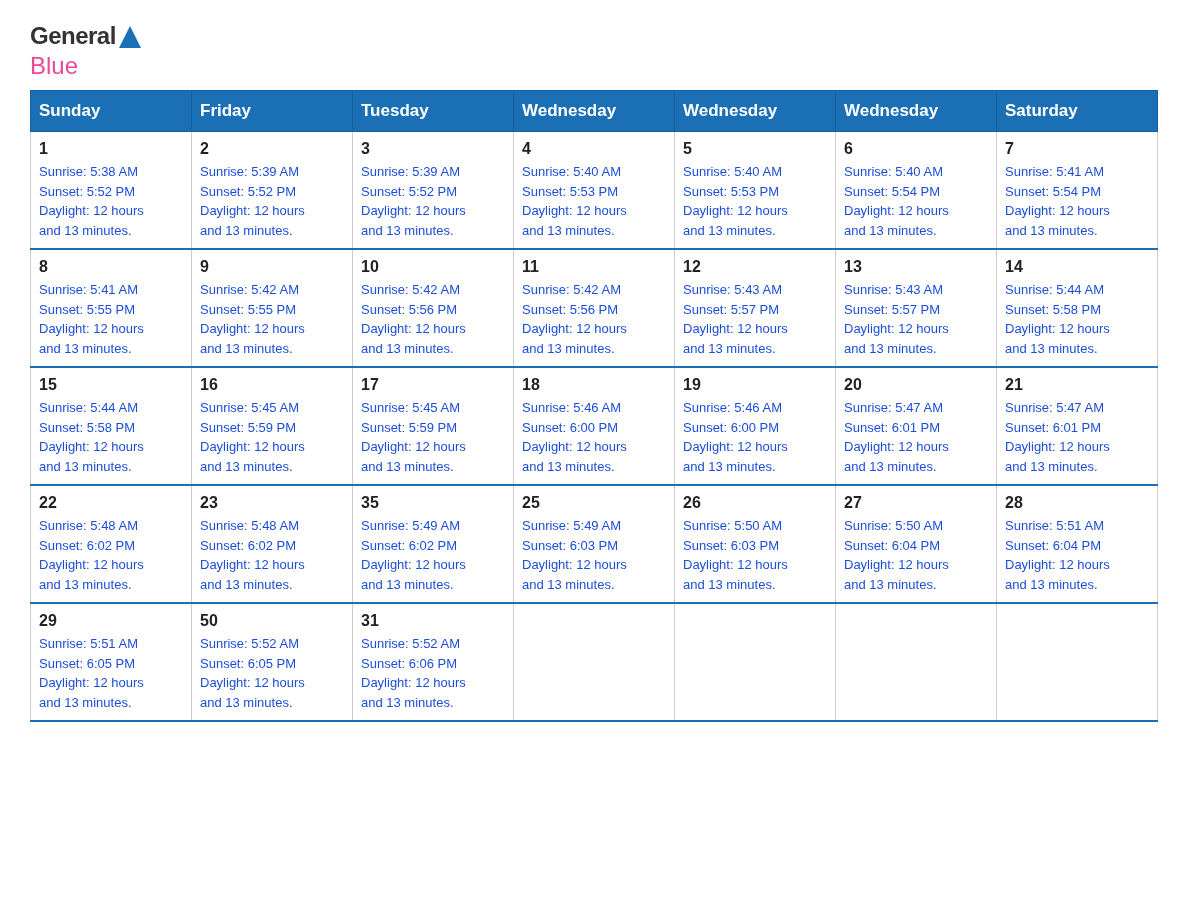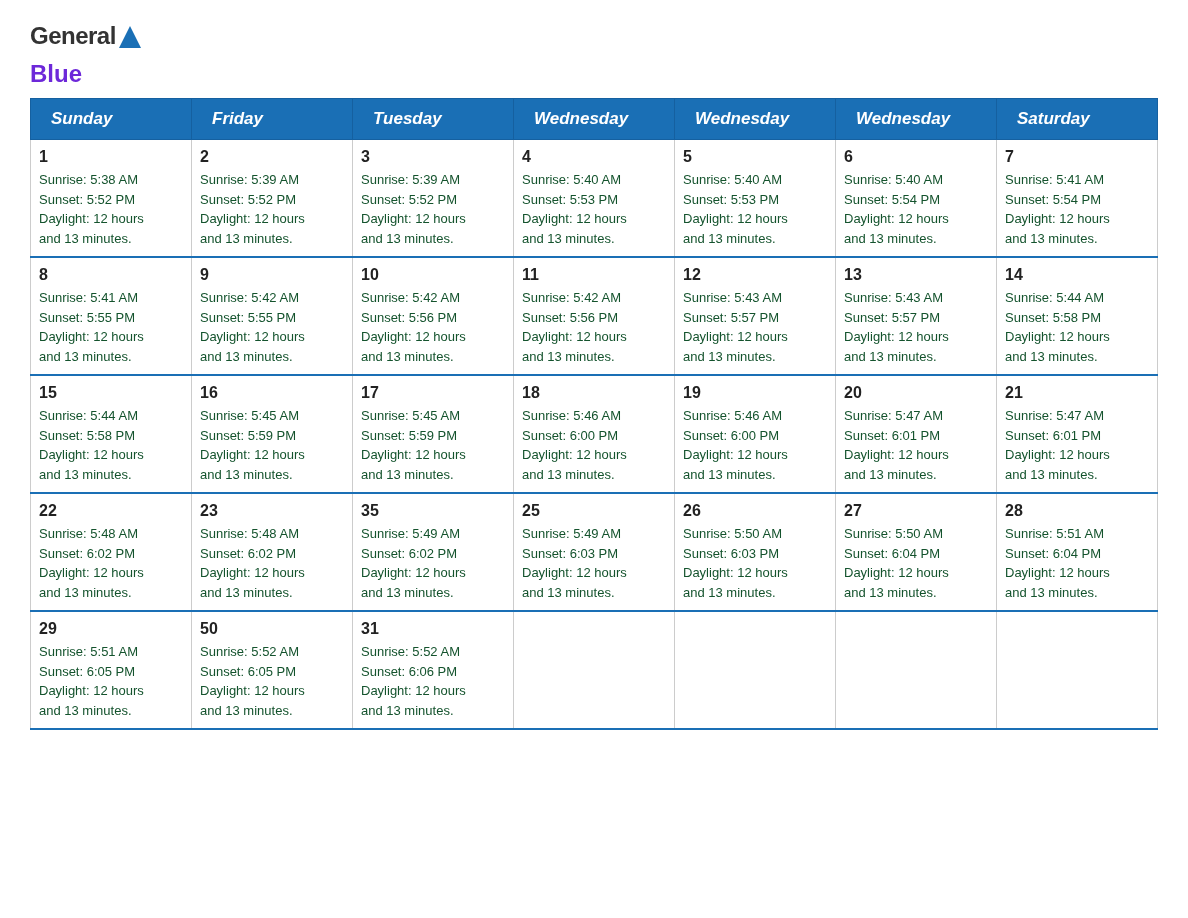--- a/index.html
+++ b/index.html
@@ -31,80 +31,78 @@
       margin-top: 4px;
     }
     table {
       width: 100%;
       border-collapse: collapse;
       margin-top: 10px;
     }
     thead th {
       background-color: #1a6fb5;
       color: #fff;
-      padding: 10px 20px;
+      padding: 10px 8px;
       font-size: 17px;
       font-weight: bold;
       text-align: left;
       border: 1px solid #1560a0;
-      font-style: italic;
     }
     tbody td {
       border: 1px solid #ccc;
       padding: 8px 8px;
       vertical-align: top;
       font-size: 13.5px;
       color: #333;
       width: 14.28%;
     }
     .day-number {
       font-size: 16px;
       font-weight: bold;
       color: #222;
       display: block;
       margin-bottom: 4px;
     }
     .day-info {
       font-size: 13px;
-      color: #14532d;
+      color: #1d4ed8;
       line-height: 1.5;
       margin-top: 12px;
     }
     tbody tr {
       border-bottom: 2px solid #1a6fb5;
     }
     .empty-cell {
       background: #fff;
     }
     .logo-wrapper {
       display: flex;
       flex-direction: column;
       align-items: flex-start;
-      gap: 8px;
     }
     .logo-row {
       display: flex;
       align-items: center;
     }
   </style>
 </head>
 <body>
 
 <div class="header">
   <div class="logo-wrapper">
     <div class="logo-row">
       <span style="font-size:24px;font-weight:bold;color:#333;letter-spacing:-0.5px;">General</span>
       <span style="display:inline-block;margin-left:3px;margin-top:6px;">
         <svg width="22" height="22" viewBox="0 0 22 22">
             <polygon points="0,22 11,0 22,22" fill="#1a6fb5"></polygon>
           </svg>
       </span>
     </div>
     <div>
-      <span style="font-size:24px;font-weight:bold;color:#6d28d9;">Blue</span>
+      <span style="font-size:24px;font-weight:normal;color:#ec4899;">Blue</span>
     </div>
   </div>
   <div class="title-section">
     <div class="calendar-title"></div>
     <div class="subtitle"></div>
   </div>
 </div>
 
 <table>
   <thead>

